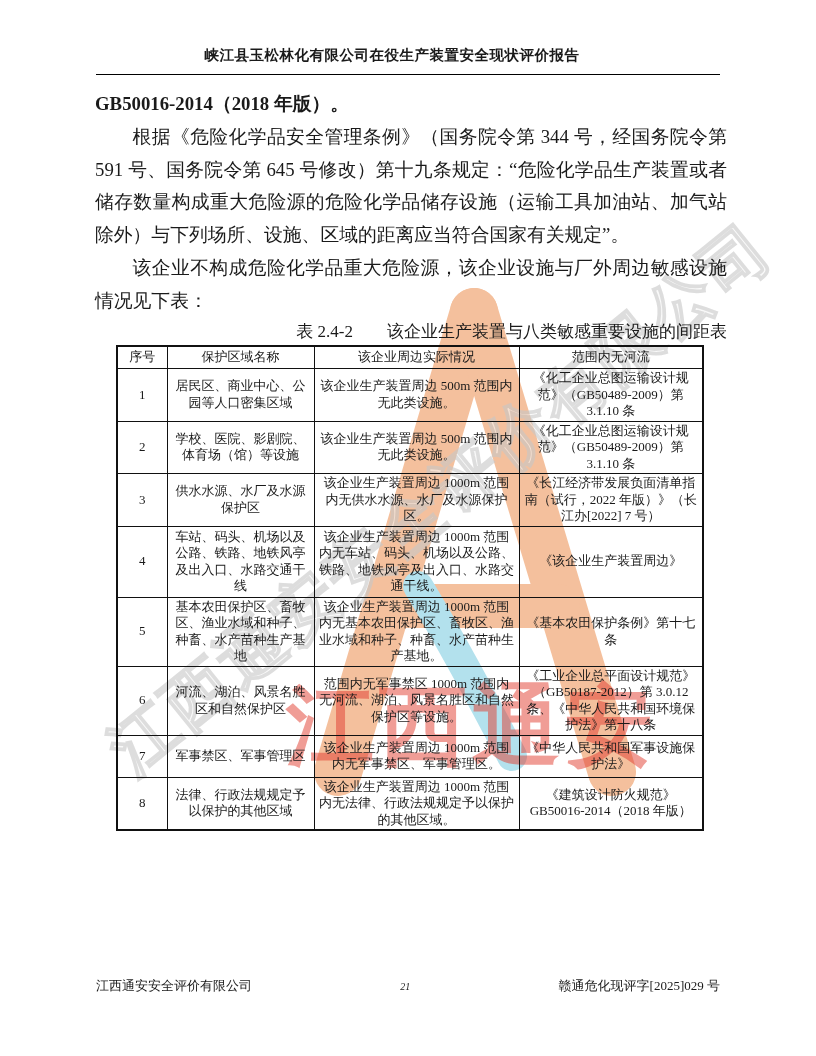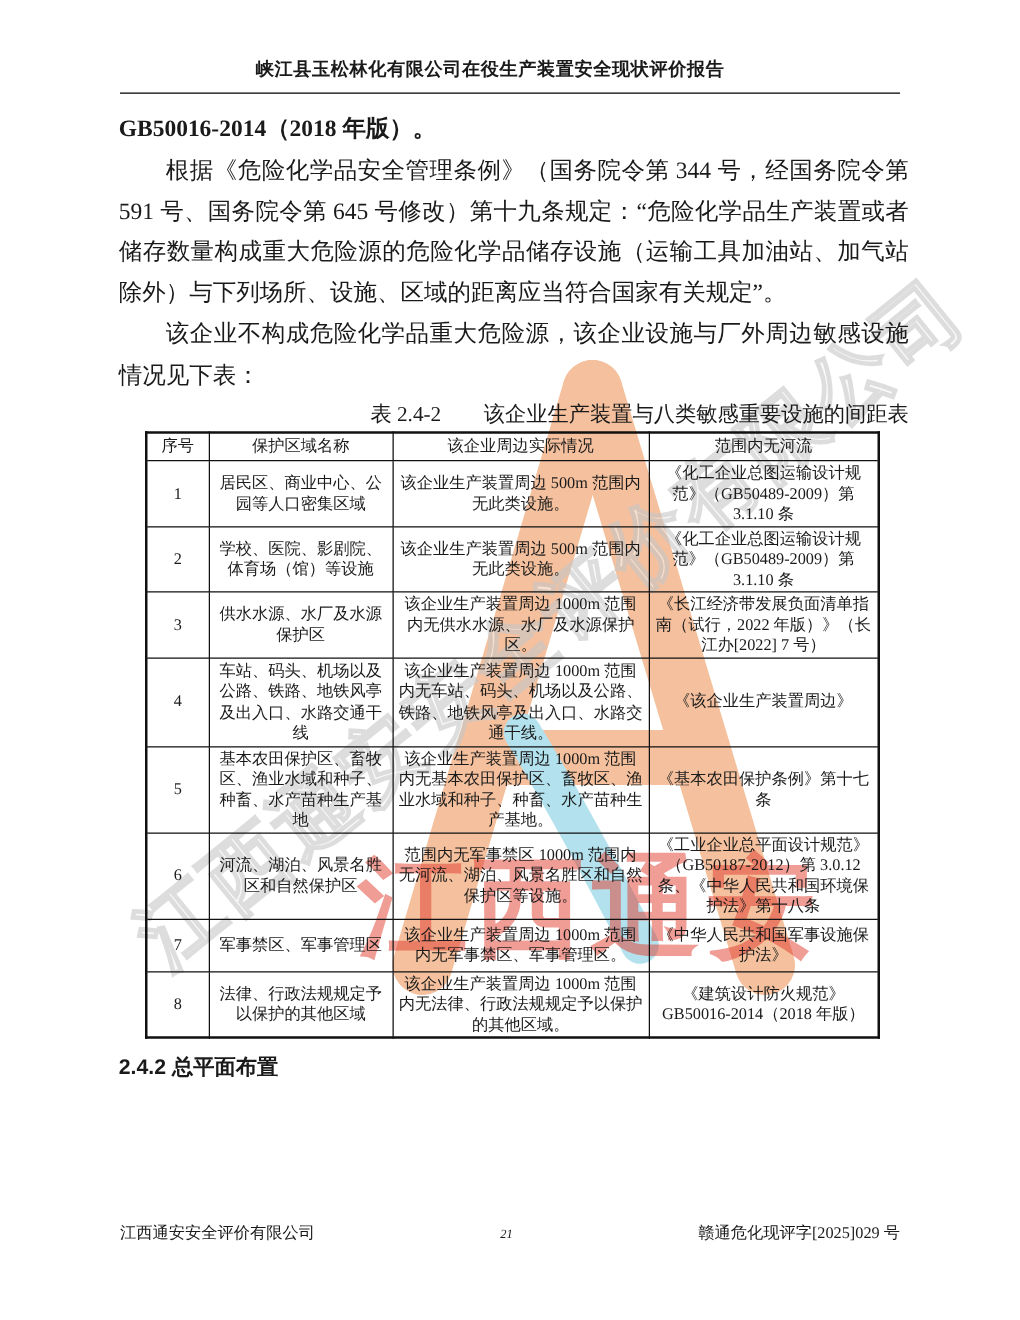--- a/index.html
+++ b/index.html
@@ -169,21 +169,20 @@
           <tr class="r8">
             <td>8</td>
             <td>法律、行政法规规定予以保护的其他区域</td>
             <td>该企业生产装置周边 1000m 范围内无法律、行政法规规定予以保护的其他区域。</td>
             <td>《建筑设计防火规范》GB50016-2014（2018 年版）</td>
           </tr>
         </tbody>
       </table>
     </div>
 
-    <div class="sec-head">2.4.2 总平面布置</div>
   </div>
 
   <div class="ftr">
     <span>江西通安安全评价有限公司</span>
     <span class="pageno">21</span>
     <span>赣通危化现评字[2025]029 号</span>
   </div>
 
 </div>
 

